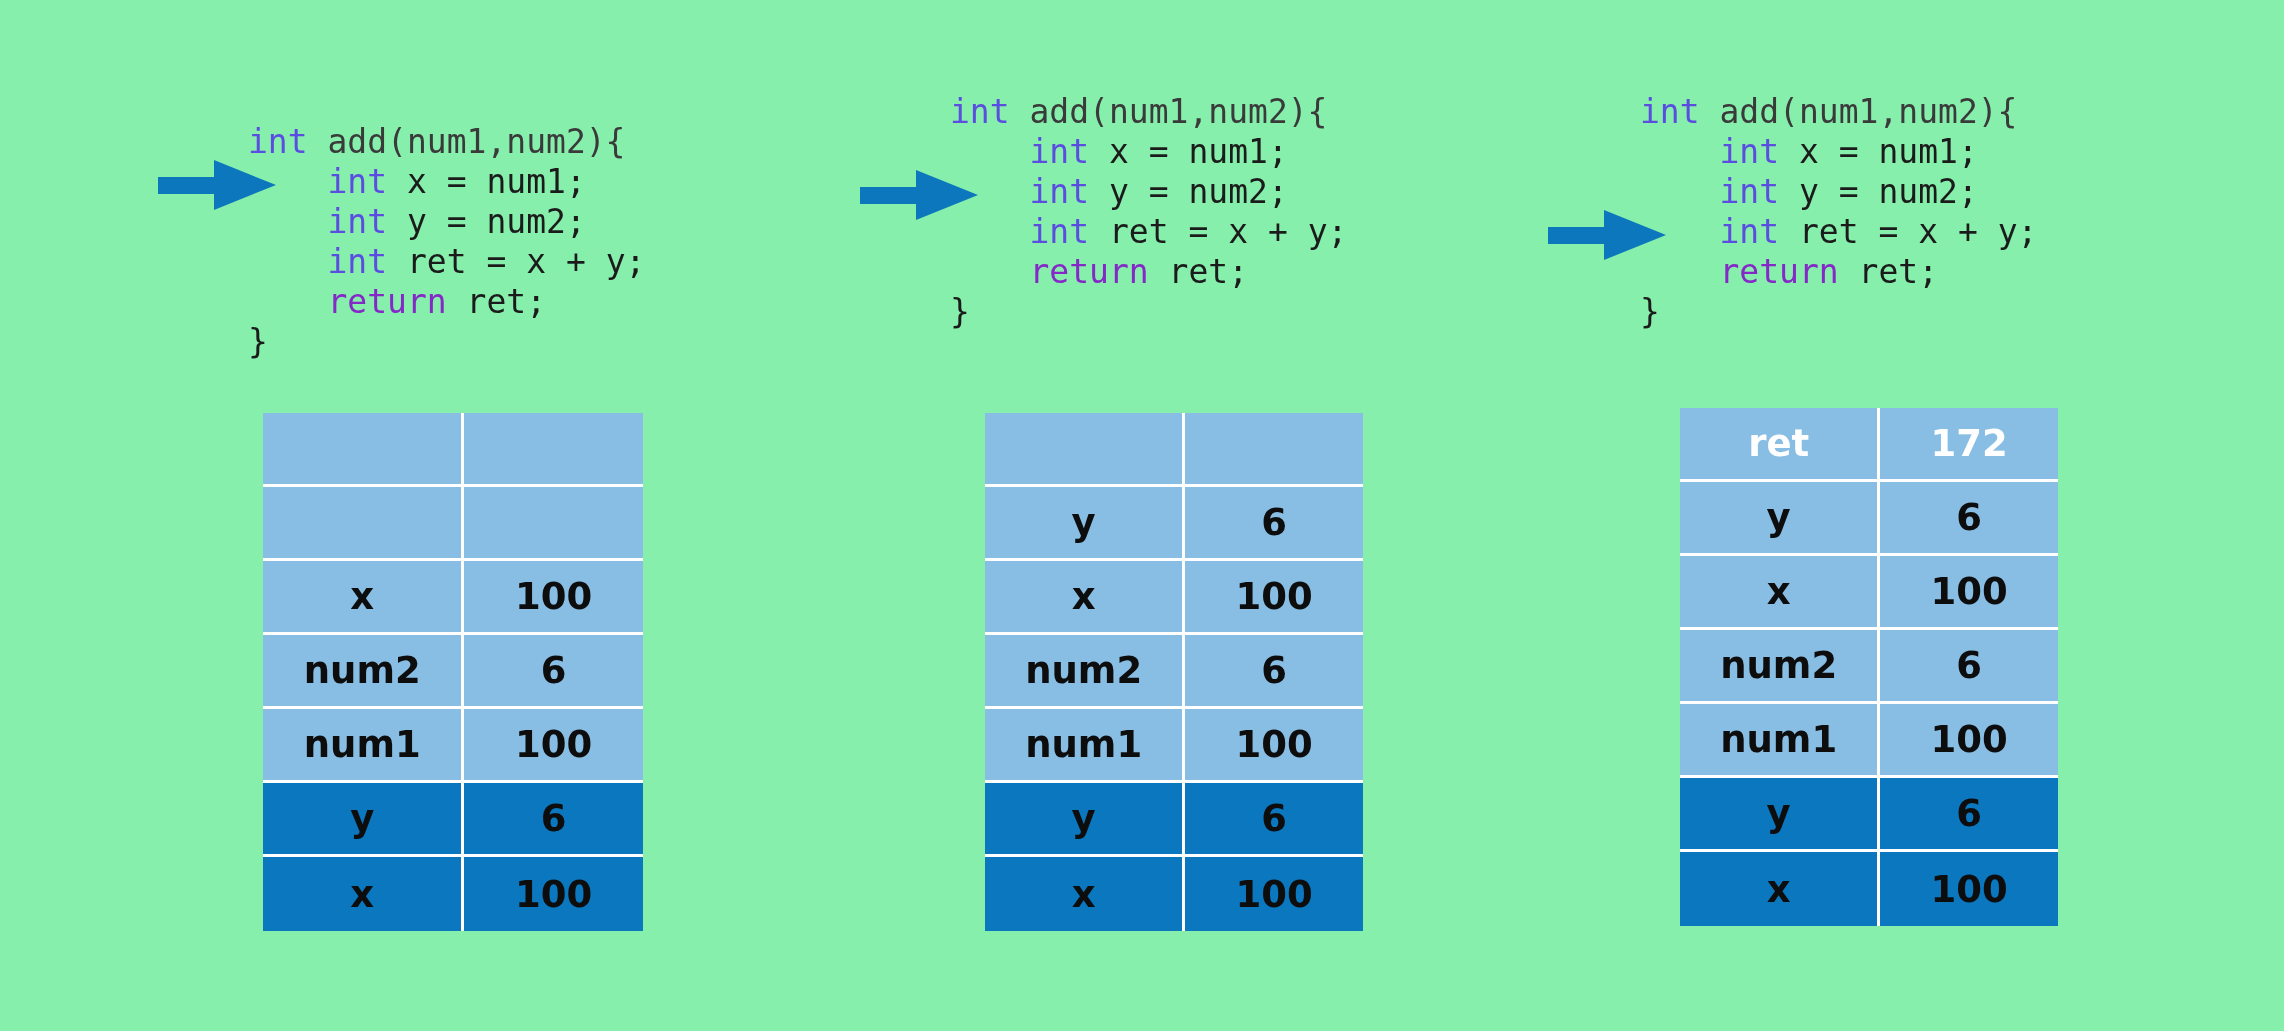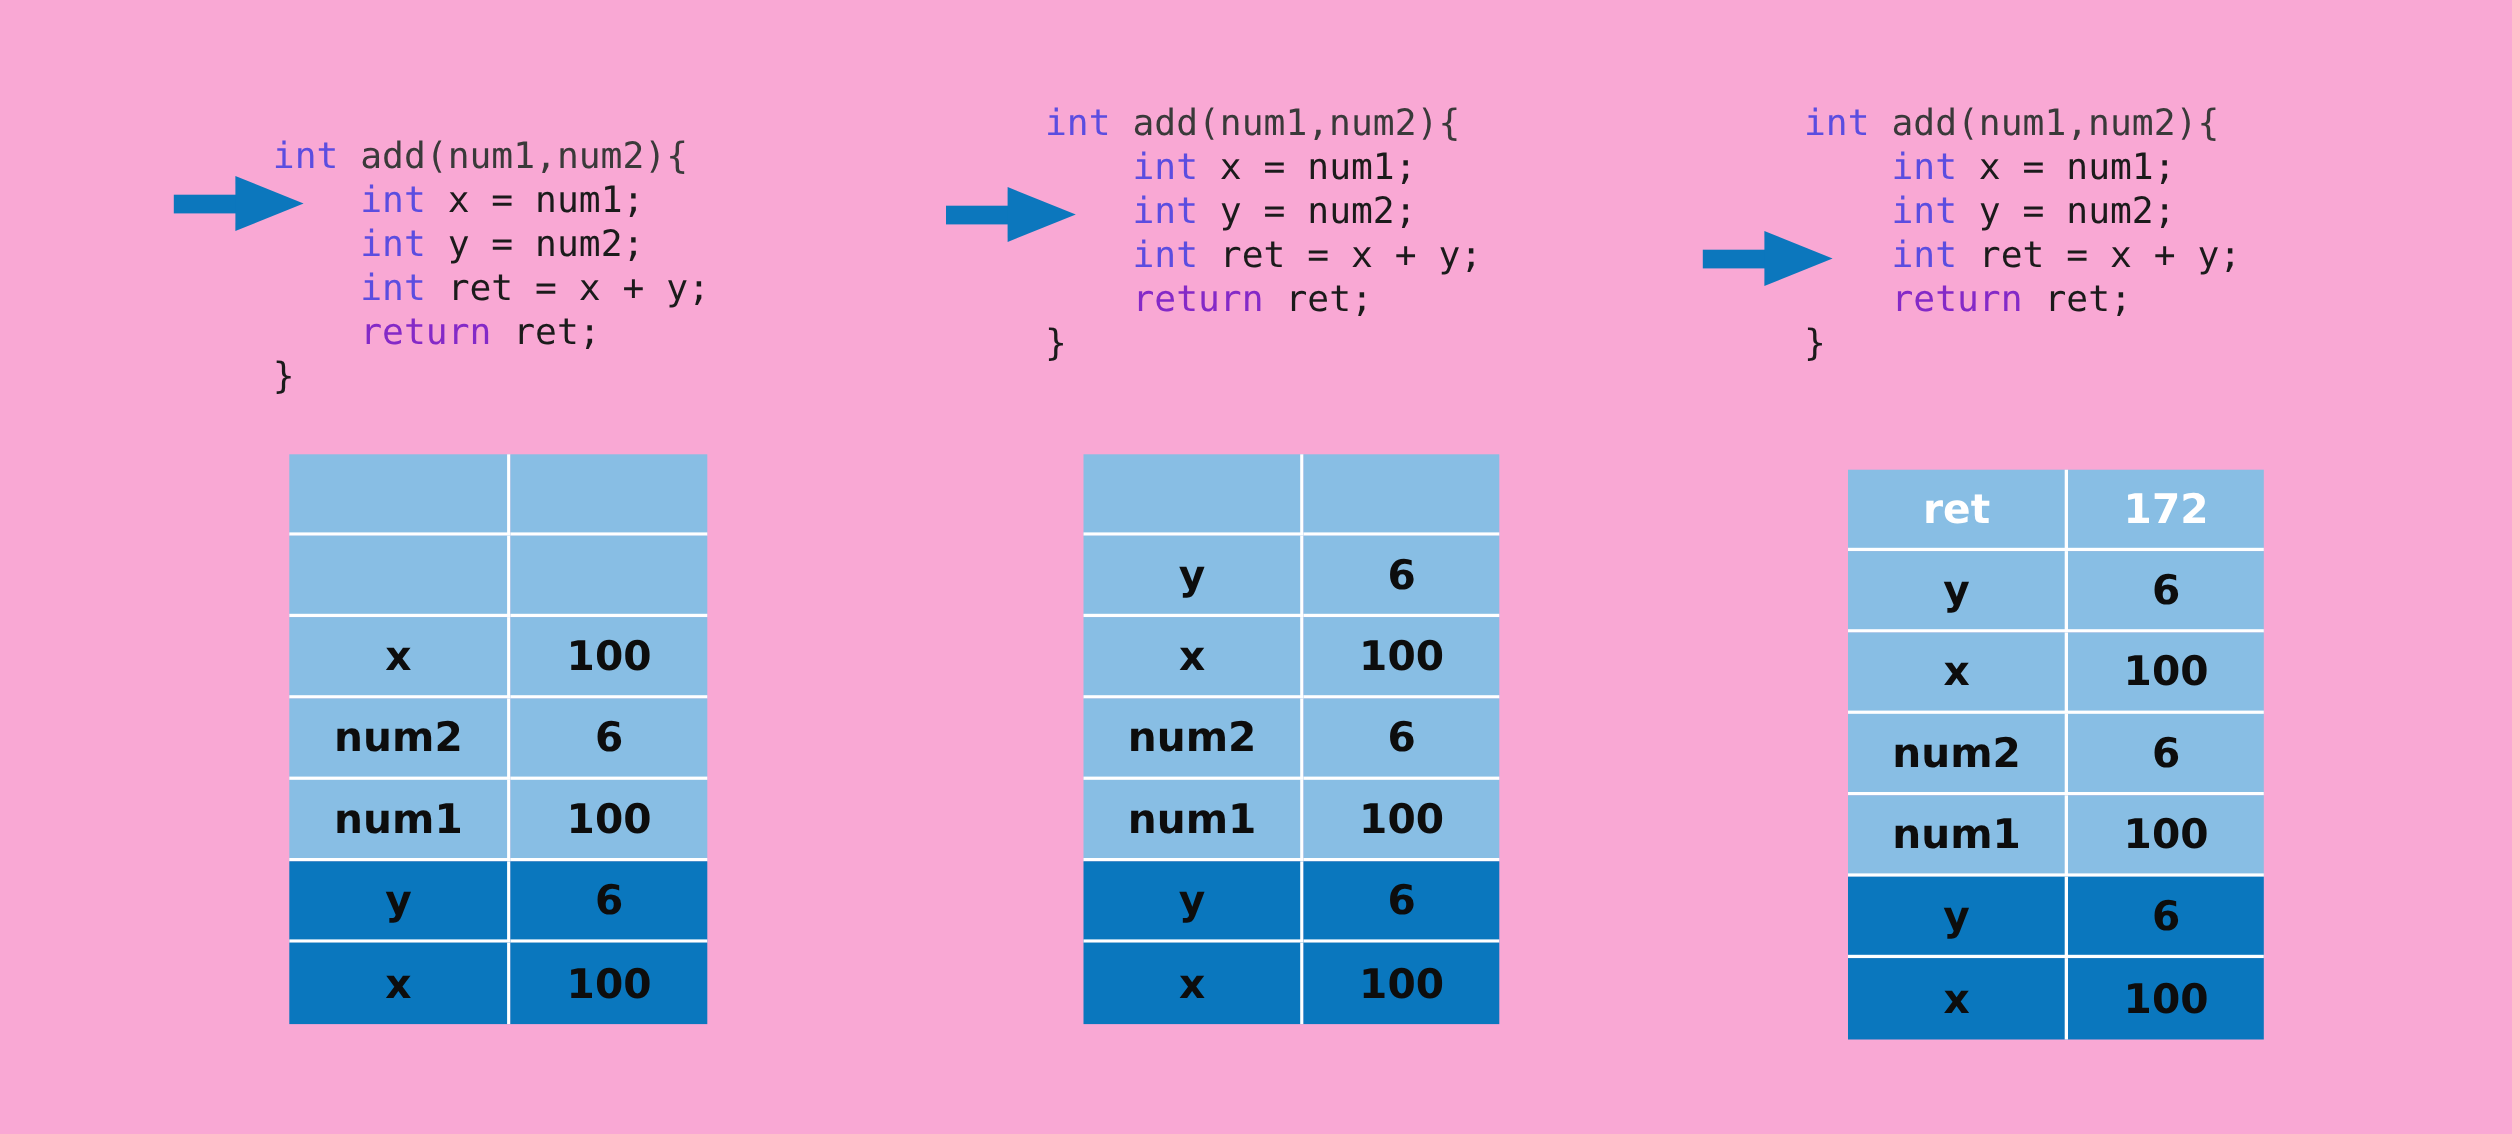--- a/index.html
+++ b/index.html
@@ -5,21 +5,21 @@
 <style>
   html, body {
     margin: 0;
     padding: 0;
     background: #ffffff;
   }
   #stage {
     position: relative;
     width: 2284px;
     height: 1031px;
-    background: #f9a8d4;
+    background: #86efac;
     overflow: hidden;
     font-family: "Liberation Sans", sans-serif;
   }
 
   
   .panel {
     position: absolute;
     top: 0;
     height: 1031px;
   }
@@ -77,21 +77,21 @@
 
   
   .stack-table {
     position: absolute;
     border-collapse: separate;
     border-spacing: 0;
     table-layout: fixed;
   }
   #panel-1 .stack-table { left: 263px; top: 413px; width: 380px; }
   #panel-2 .stack-table { left: 265px; top: 413px; width: 378px; }
-  #panel-3 .stack-table { left: 250px; top: 427px; width: 378px; }
+  #panel-3 .stack-table { left: 250px; top: 408px; width: 378px; }
 
   .stack-table td {
     height: 74px;
     text-align: center;
     vertical-align: middle;
     font-family: "DejaVu Sans", "Liberation Sans", sans-serif;
     font-size: 37px;
     font-weight: 600;
     color: #0d0d0d;
     border-right: 3px solid #ffffff;

